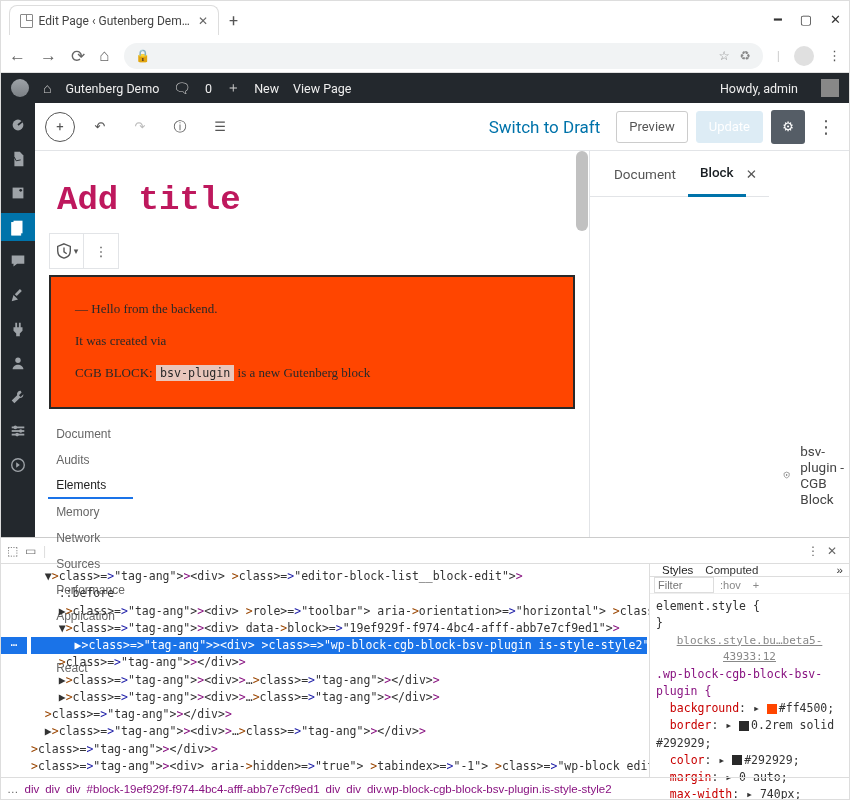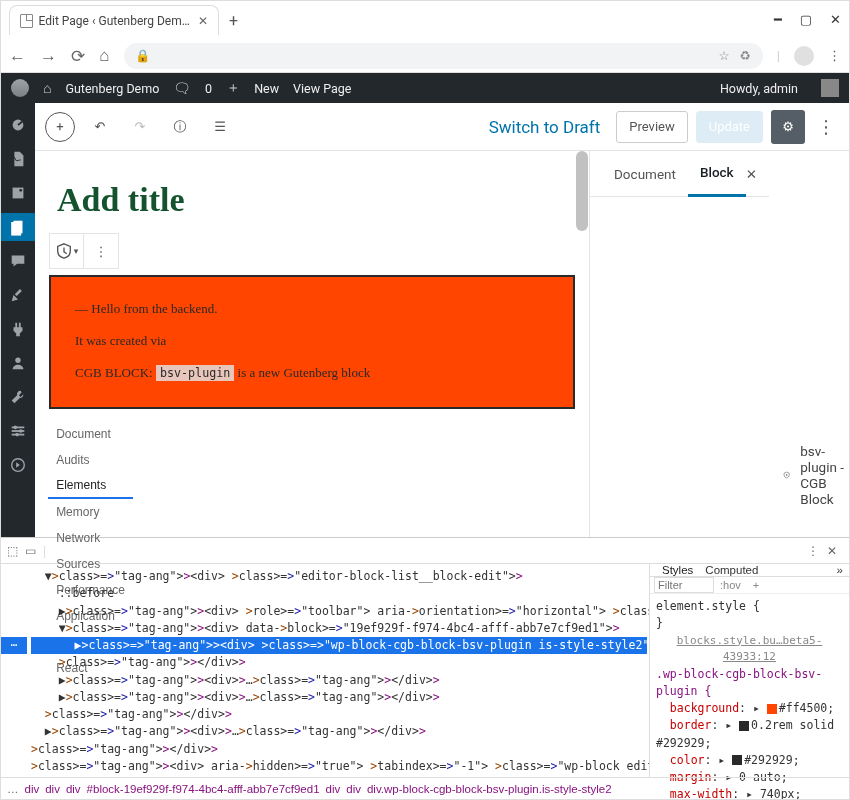--- a/index.html
+++ b/index.html
@@ -40,21 +40,21 @@
 .gutbar-right{margin-left:auto;display:flex;align-items:center;gap:8px}
 .link{color:#0073aa;font-size:17px;padding:0 8px}
 .btn{height:32px;padding:0 12px;border:1px solid #ccc;background:#fff;border-radius:3px;color:#555;font-size:13px;display:flex;align-items:center}
 .btn-primary{background:#c7e0f0;border-color:#c7e0f0;color:#fff;opacity:.6}
 .sqbtn{width:34px;height:34px;background:#555d66;color:#fff;border-radius:3px;display:flex;align-items:center;justify-content:center}
 .more-v{color:#555;font-size:18px;padding:0 4px}
 
 .gutmain{flex:1;display:flex;min-height:0}
 .editor{flex:1;position:relative;overflow:hidden;padding:20px 12px 0 12px}
 .title-rule{width:40px;height:2px;margin-left:10px}
-.add-title{font-family:Liberation Serif, serif;font-size:34px;font-weight:bold;color:#14532d;padding:8px 10px 14px}
+.add-title{font-family:Liberation Mono, monospace;font-size:34px;font-weight:bold;color:#be185d;padding:8px 10px 14px}
 .block-toolbar{display:inline-flex;border:1px solid #e2e4e7;background:#fff;margin-left:2px}
 .block-toolbar .cell{width:34px;height:34px;display:flex;align-items:center;justify-content:center;border-right:1px solid #e2e4e7;color:#555}
 .block-toolbar .cell:last-child{border-right:0}
 .block{margin:6px 2px 0;background:#ff4500;border:2px solid #292929;color:#292929;font-family:Georgia,serif;font-size:13px;padding:24px 24px 10px;max-height:188px;overflow:hidden}
 .block p{margin-bottom:16px}
 .block code{background:#e9c6bb;padding:1px 4px;font-size:.9em}
 .ed-scroll{position:absolute;right:0;top:0;width:14px;height:100%;}
 .ed-scroll .thumb{position:absolute;right:1px;top:0;width:12px;height:80px;background:#c1c1c1;border-radius:6px}
 
 .sside{width:260px;border-left:1px solid #e2e4e7;background:#fff;display:flex;}

